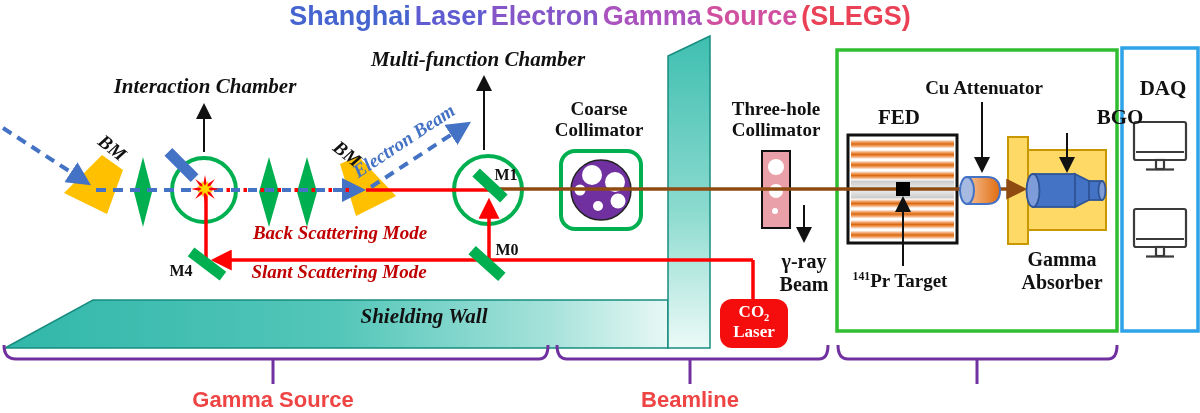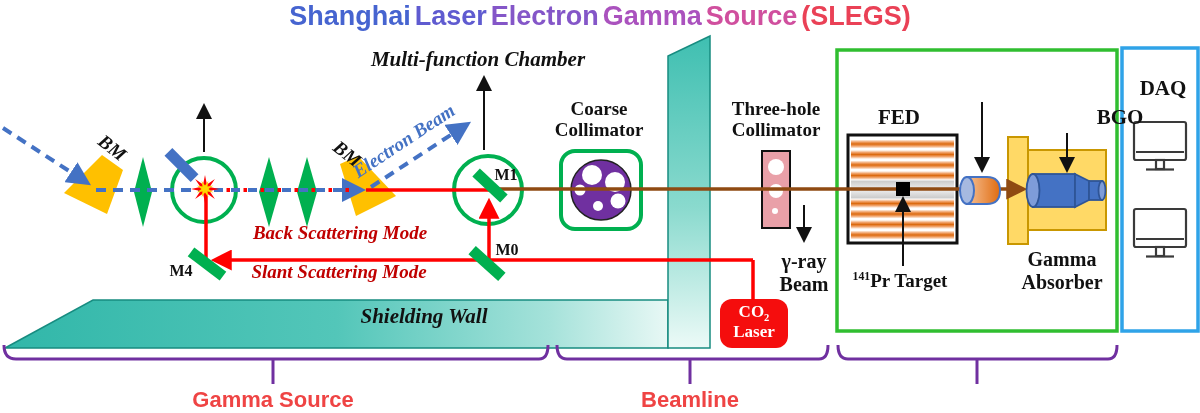--- a/index.html
+++ b/index.html
@@ -199,28 +199,30 @@
       <line x1="690" y1="359" x2="690" y2="384"></line>
       <path d="M 838 345 Q 838 359 848 359 H 1108 Q 1117 359 1117 345"></path>
       <line x1="977" y1="359" x2="977" y2="384"></line>
     </g>
   </svg>
 
   <div class="abs ctr title sansB">
     <span style="color: rgb(70, 100, 208);">Shanghai</span><span style="color: rgb(95, 91, 208);">Laser</span><span style="color: rgb(132, 86, 200);">Electron</span><span style="color: rgb(170, 82, 190);">Gamma</span><span style="color: rgb(208, 79, 158);">Source</span><span style="color: rgb(234, 65, 86);">(SLEGS)</span>
   </div>
 
+  <div class="abs ctr serifBI lbl21" style="left:205px;top:74px;">Interaction Chamber</div>
   <div class="abs ctr serifBI lbl21" style="left:478px;top:47px;">Multi-function Chamber</div>
 
   <div class="abs ctr serifB lbl19" style="left:599px;top:98px;text-align:right;">Coarse</div>
   <div class="abs ctr serifB lbl19" style="left:599px;top:119px;">Collimator</div>
 
   <div class="abs ctr serifB lbl19" style="left:776px;top:98px;">Three-hole</div>
   <div class="abs ctr serifB lbl19" style="left:776px;top:119px;">Collimator</div>
 
+  <div class="abs ctr serifB lbl19" style="left:984px;top:77px;">Cu Attenuator</div>
   <div class="abs ctr serifB lbl21" style="left:899px;top:105px;">FED</div>
   <div class="abs ctr serifB lbl21" style="left:1120px;top:105px;">BGO</div>
   <div class="abs ctr serifB lbl21" style="left:1163px;top:76px;">DAQ</div>
 
   <div class="abs ctr serifB lbl20" style="left:1062px;top:248px;">Gamma</div>
   <div class="abs ctr serifB lbl20" style="left:1062px;top:271px;">Absorber</div>
 
   <div class="abs ctr serifB lbl20" style="left:804px;top:250px;">γ-ray</div>
   <div class="abs ctr serifB lbl20" style="left:804px;top:273px;text-align:center;">Beam</div>
 

